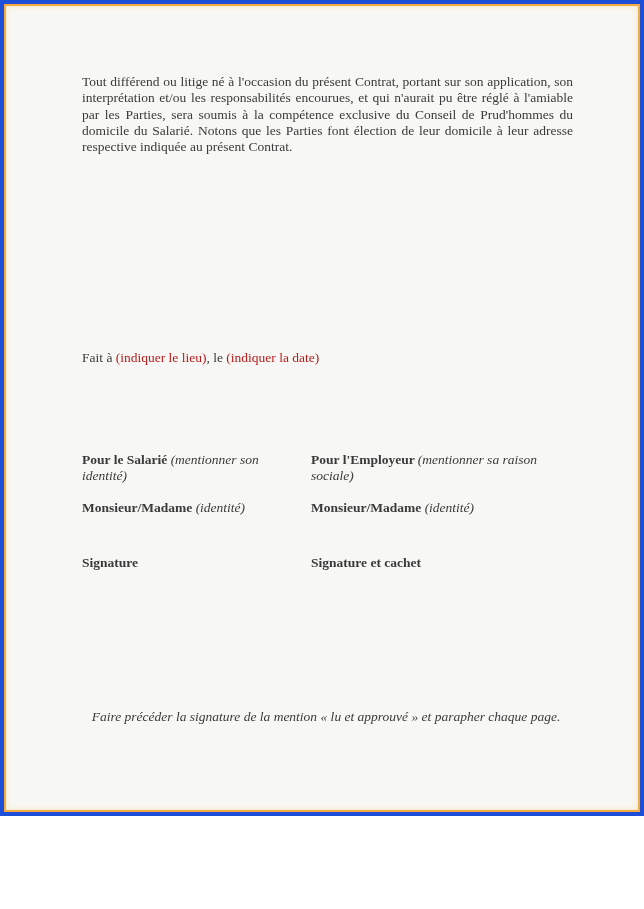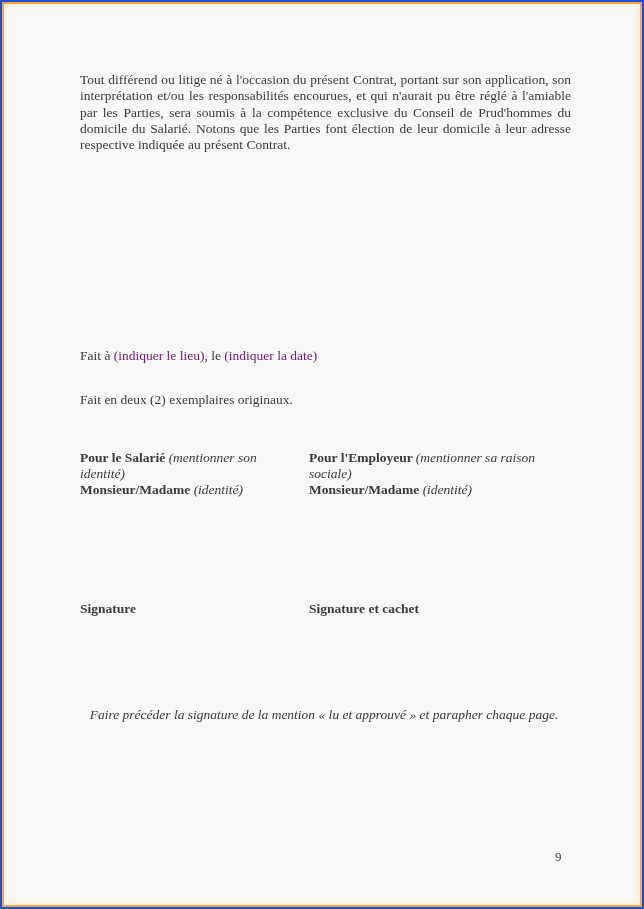--- a/index.html
+++ b/index.html
@@ -1,63 +1,62 @@
 <!DOCTYPE html>
 <html><head>
 <meta charset="utf-8">
 <style>
   html, body { margin: 0; padding: 0; background: #ffffff; }
   .page {
     position: relative;
     width: 644px;
-    height: 909px;
+    height: 816px;
     box-sizing: border-box;
     background: #f7f7f5;
-    border: 2px solid #1d4ed8;
+    border: 4px solid #1d4ed8;
     box-shadow: inset 0 0 0 2px #f6a93c, inset 0 0 9px rgba(250, 205, 110, 0.55);
     font-family: "Liberation Serif", "DejaVu Serif", serif;
     color: #3a3a3a;
     overflow: hidden;
   }
   .abs { position: absolute; }
   .body-text { font-size: 13.5px; line-height: 16.3px; }
   .para {
     left: 78px; top: 70px; width: 491px;
     text-align: justify;
   }
   .fait-line   { left: 78px; top: 346px; }
   .exemplaires { left: 78px; top: 390px; }
-  .red { color: #701a75; }
+  .red { color: #b91c1c; }
   .bold { font-weight: bold; }
   .ital { font-style: italic; }
   .col-left  { left: 78px;  width: 225px; }
   .col-right { left: 307px; width: 265px; }
   .row-title { top: 448px; }
-  .row-name  { top: 480px; font-family: Liberation Serif, serif; }
+  .row-name  { top: 496px; font-family: Liberation Serif, serif; }
   .row-fonction { top: 509px; }
-  .row-sign  { top: 551px; margin-top: 48px; }
+  .row-sign  { top: 551px; }
   .mention {
     left: 0; top: 705px; width: 644px;
     text-align: center; font-style: italic;
   }
   .pages-count { left: 78px; top: 749px; }
   .page-number { left: 553px; top: 847px; font-size: 13px; }
 </style>
 </head>
 <body>
 
 <div class="page">
 
   <div class="abs body-text para">Tout différend ou litige né à l'occasion du présent Contrat, portant sur son application, son interprétation et/ou les responsabilités encourues, et qui n'aurait pu être réglé à l'amiable par les Parties, sera soumis à la compétence exclusive du Conseil de Prud'hommes du domicile du Salarié. Notons que les Parties font élection de leur domicile à leur adresse respective indiquée au présent Contrat.</div>
 
   <div class="abs body-text fait-line">
     <span>Fait à </span><span class="red">(indiquer le lieu)</span><span>, le </span><span class="red">(indiquer la date)</span>
   </div>
 
-  <div class="abs body-text exemplaires">Fait en deux (2) exemplaires originaux.</div>
 
   <div class="abs body-text col-left row-title">
     <span class="bold">Pour le Salarié </span><span class="ital">(mentionner son identité)</span>
   </div>
   <div class="abs body-text col-right row-title">
     <span class="bold">Pour l'Employeur </span><span class="ital">(mentionner sa raison sociale)</span>
   </div>
 
   <div class="abs body-text col-left row-name">
     <span class="bold">Monsieur/Madame </span><span class="ital">(identité)</span>

